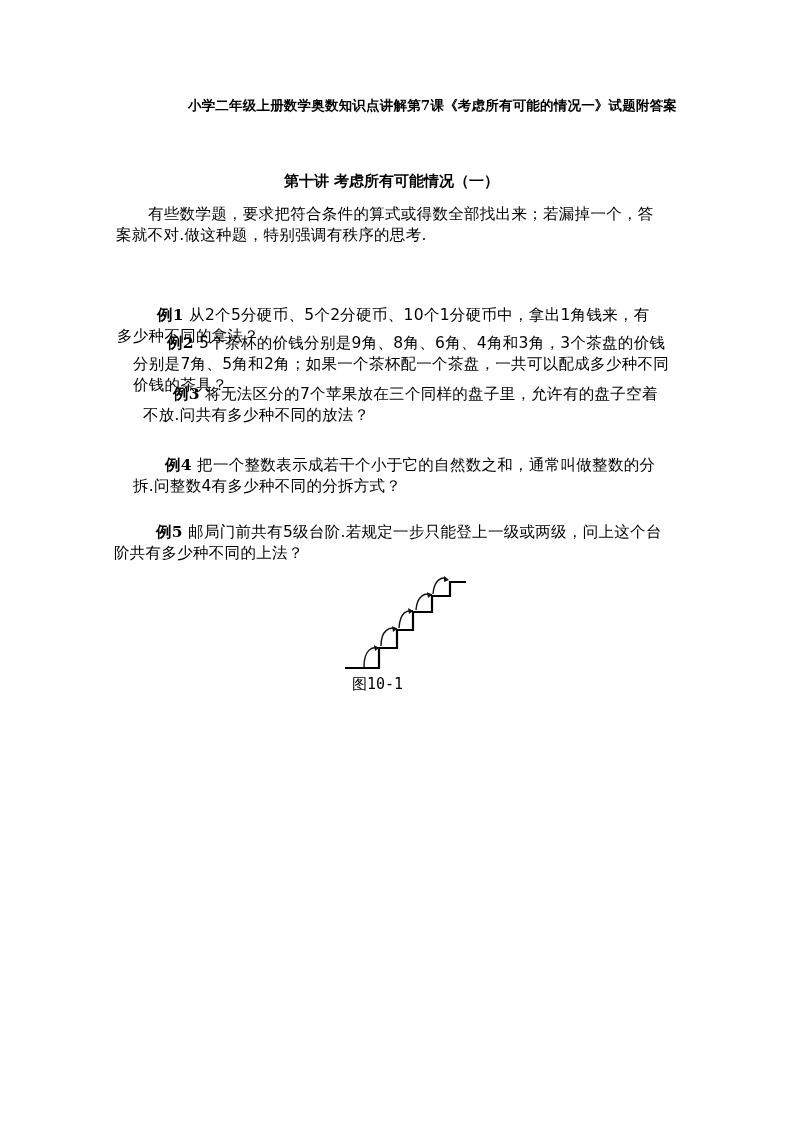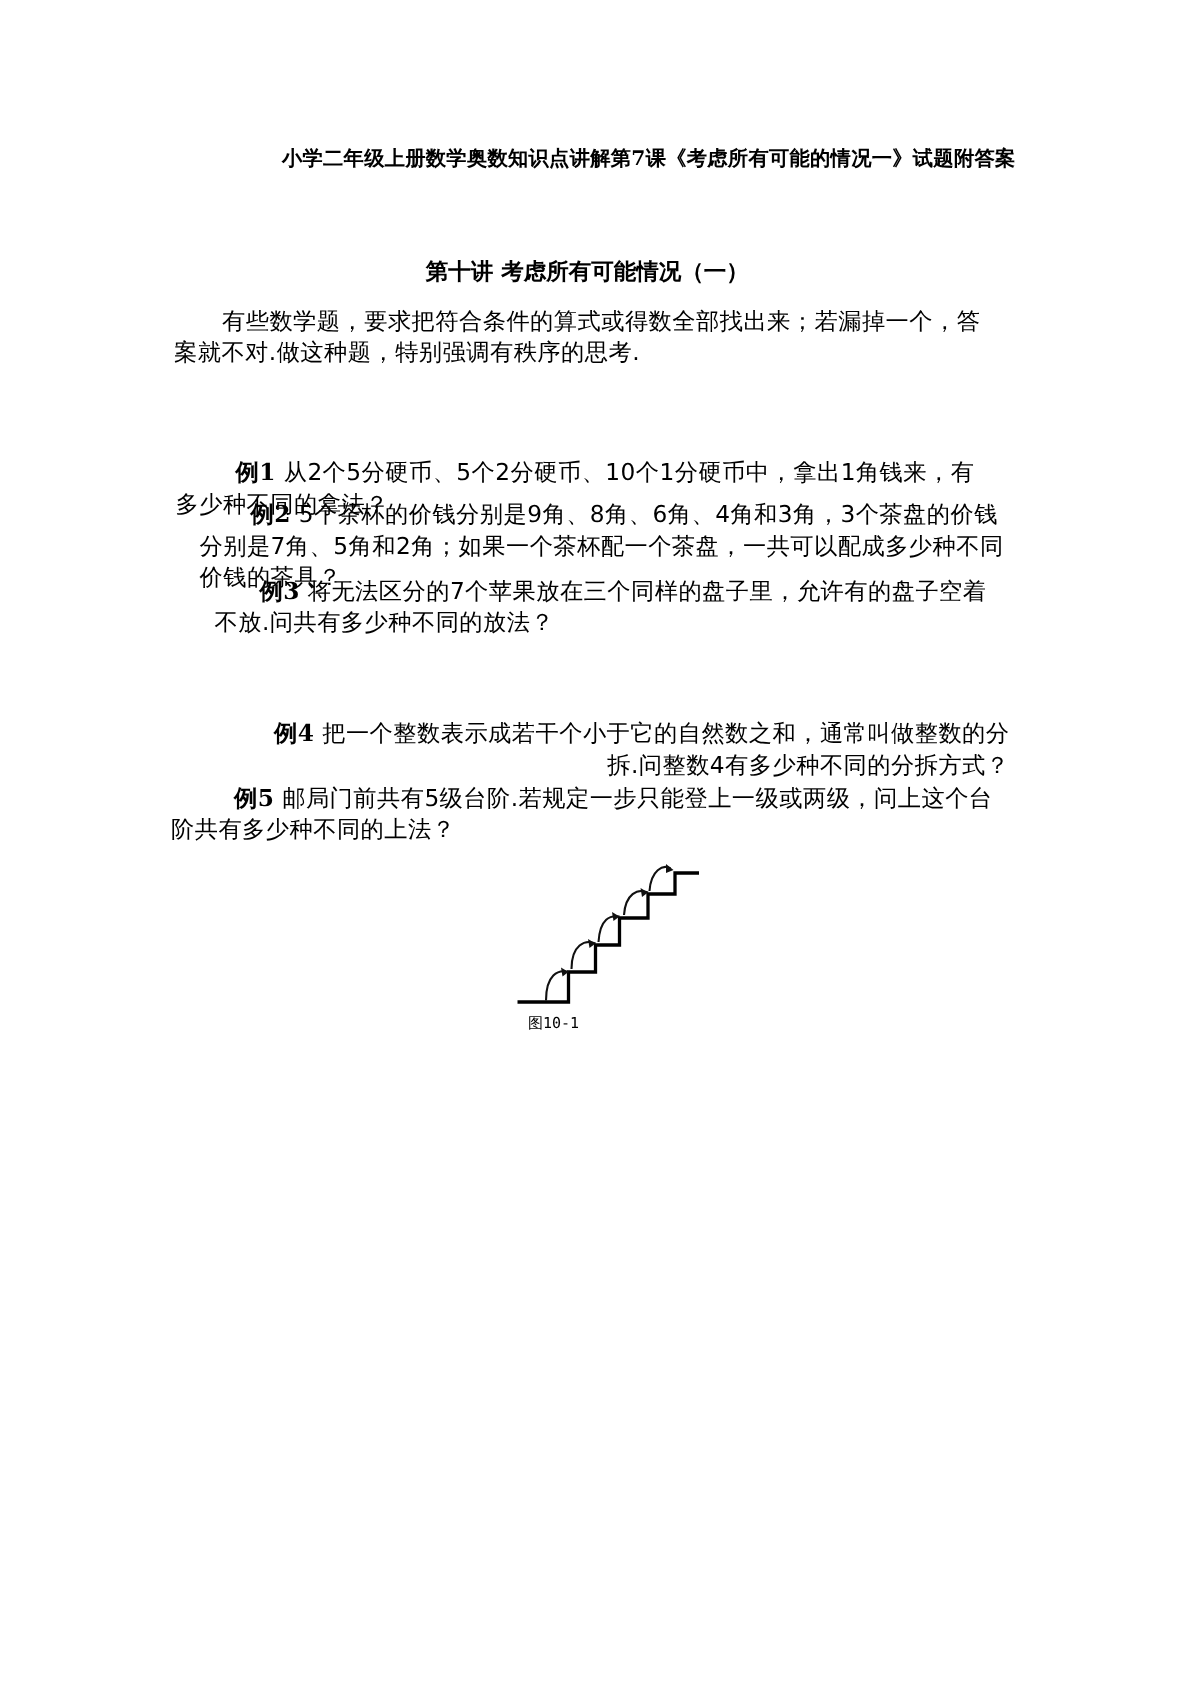--- a/index.html
+++ b/index.html
@@ -8,24 +8,24 @@
   .doc-title { position:absolute; left:0; width:793px; top:97px; text-align:center;
                font-family:"DejaVu Serif", "Liberation Serif", serif; font-weight:bold; font-size:13.5px; letter-spacing:0.2px;padding-left:36px; }
   .lecture-title { position:absolute; left:0; width:783px; top:172px; text-align:center;
                    font-family:"DejaVu Serif", "Liberation Serif", serif; font-weight:bold; font-size:15px; }
   .para { position:absolute; font-size:15.5px; line-height:21px; letter-spacing:0.3px; }
   .para .lbl { font-family:"DejaVu Serif", "Liberation Serif", serif; font-weight:bold; }
   .intro { left:116px; width:540px; top:204px; text-indent:32px; }
   .ex1 { left:117px; width:540px; top:256px; text-indent:40px;margin-top:48px; }
   .ex2 { left:133px; width:540px; top:332px; text-indent:34px; }
   .ex3 { left:143px; width:530px; top:383px; text-indent:30px; }
-  .ex4 { left:133px; width:540px; top:478px; text-indent:32px;text-align:right; }
+  .ex4 { left:133px; width:540px; top:454px; text-indent:32px; }
   .ex5 { left:114px; width:550px; top:521px; text-indent:42px; }
   .figure { position:absolute; left:340px; top:568px; width:130px; height:125px; }
-  .fig-caption { position:absolute; left:352px; top:675px; font-size:10px;
+  .fig-caption { position:absolute; left:352px; top:675px; font-size:15px;
                  font-family:"DejaVu Sans Mono", "Liberation Mono", monospace; }
 </style>
 </head>
 <body>
 
 <div class="doc-title">小学二年级上册数学奥数知识点讲解第7课《考虑所有可能的情况一》试题附答案</div>
 <div class="lecture-title">第十讲 考虑所有可能情况（一）</div>
 
 <div class="para intro">有些数学题，要求把符合条件的算式或得数全部找出来；若漏掉一个，答案就不对.做这种题，特别强调有秩序的思考.</div>
 

